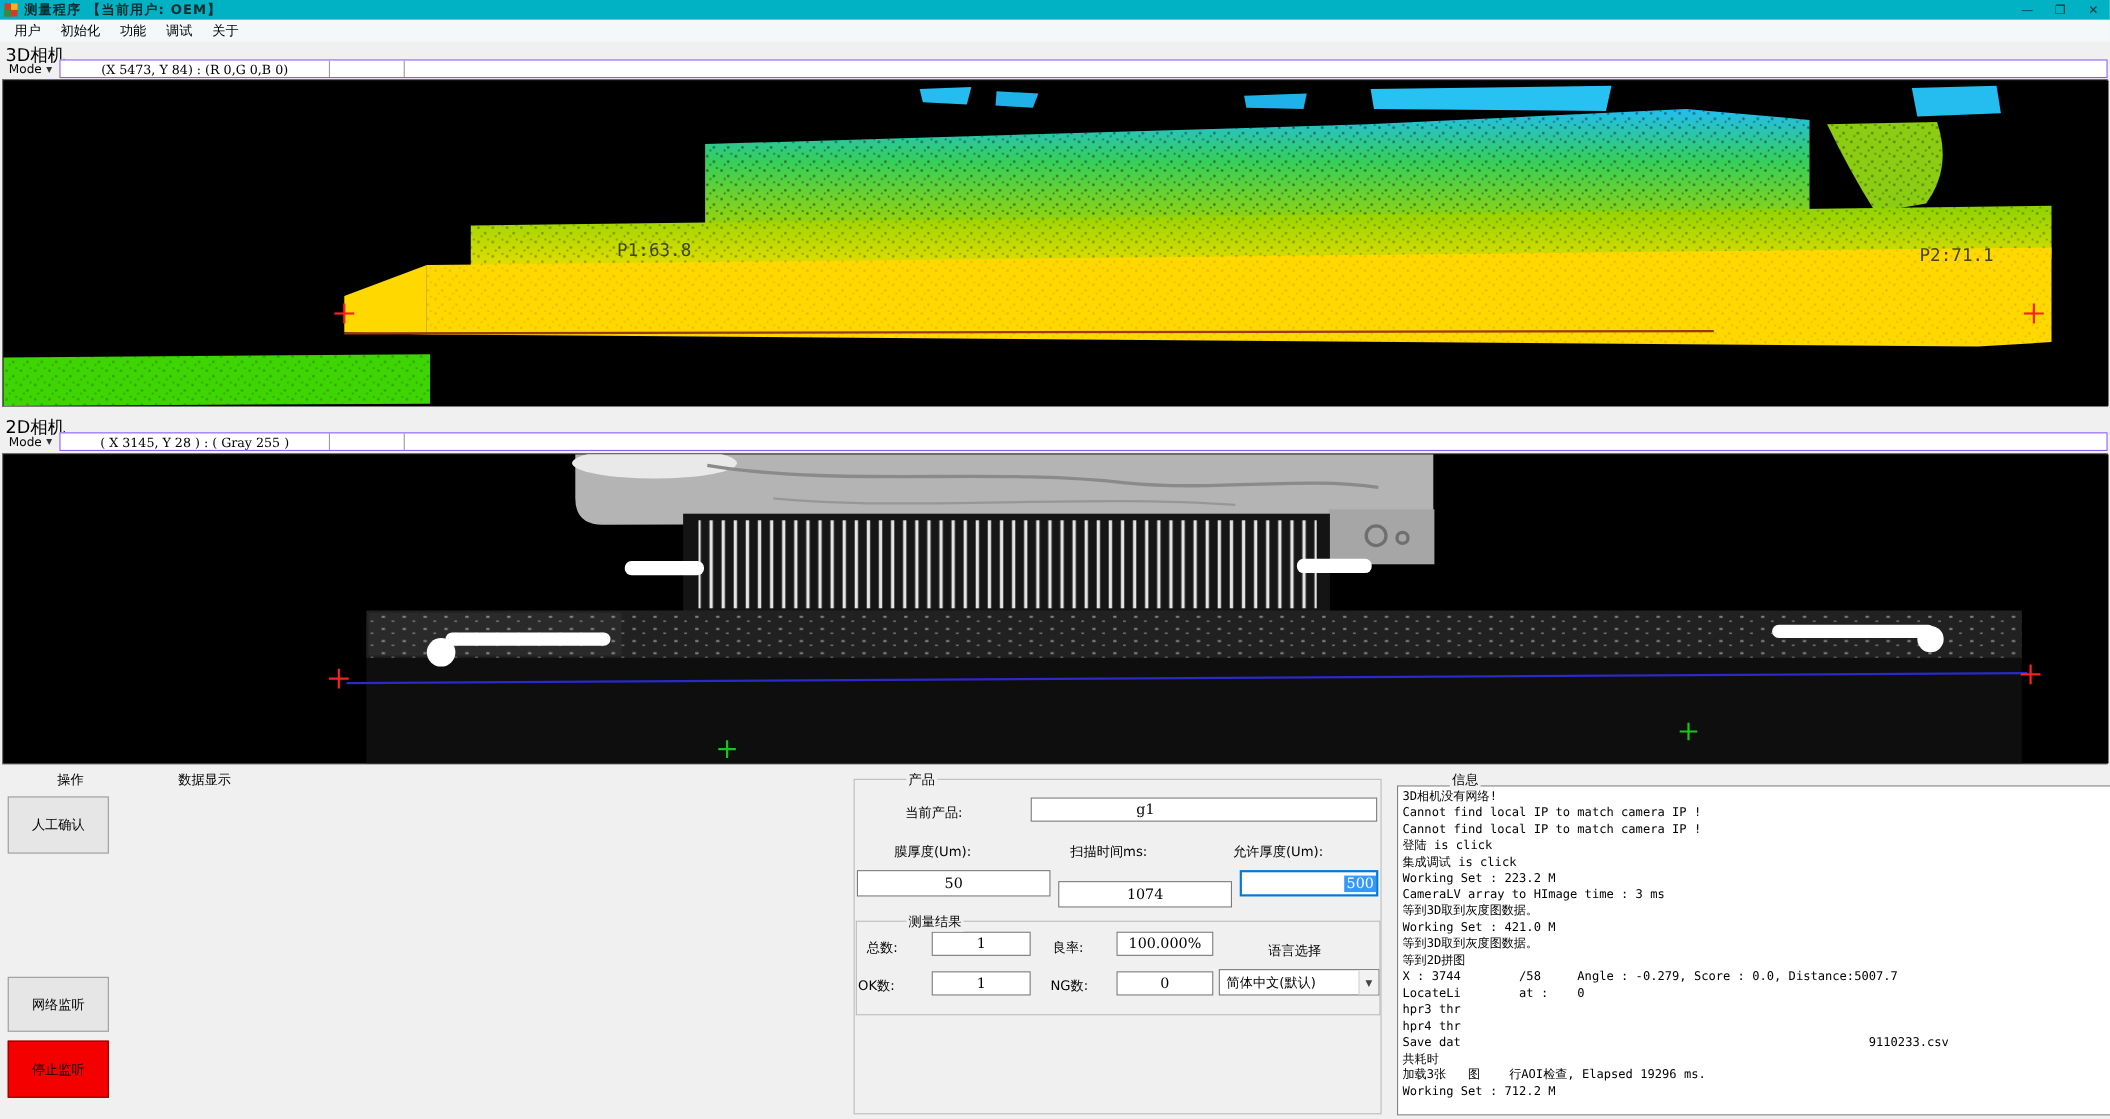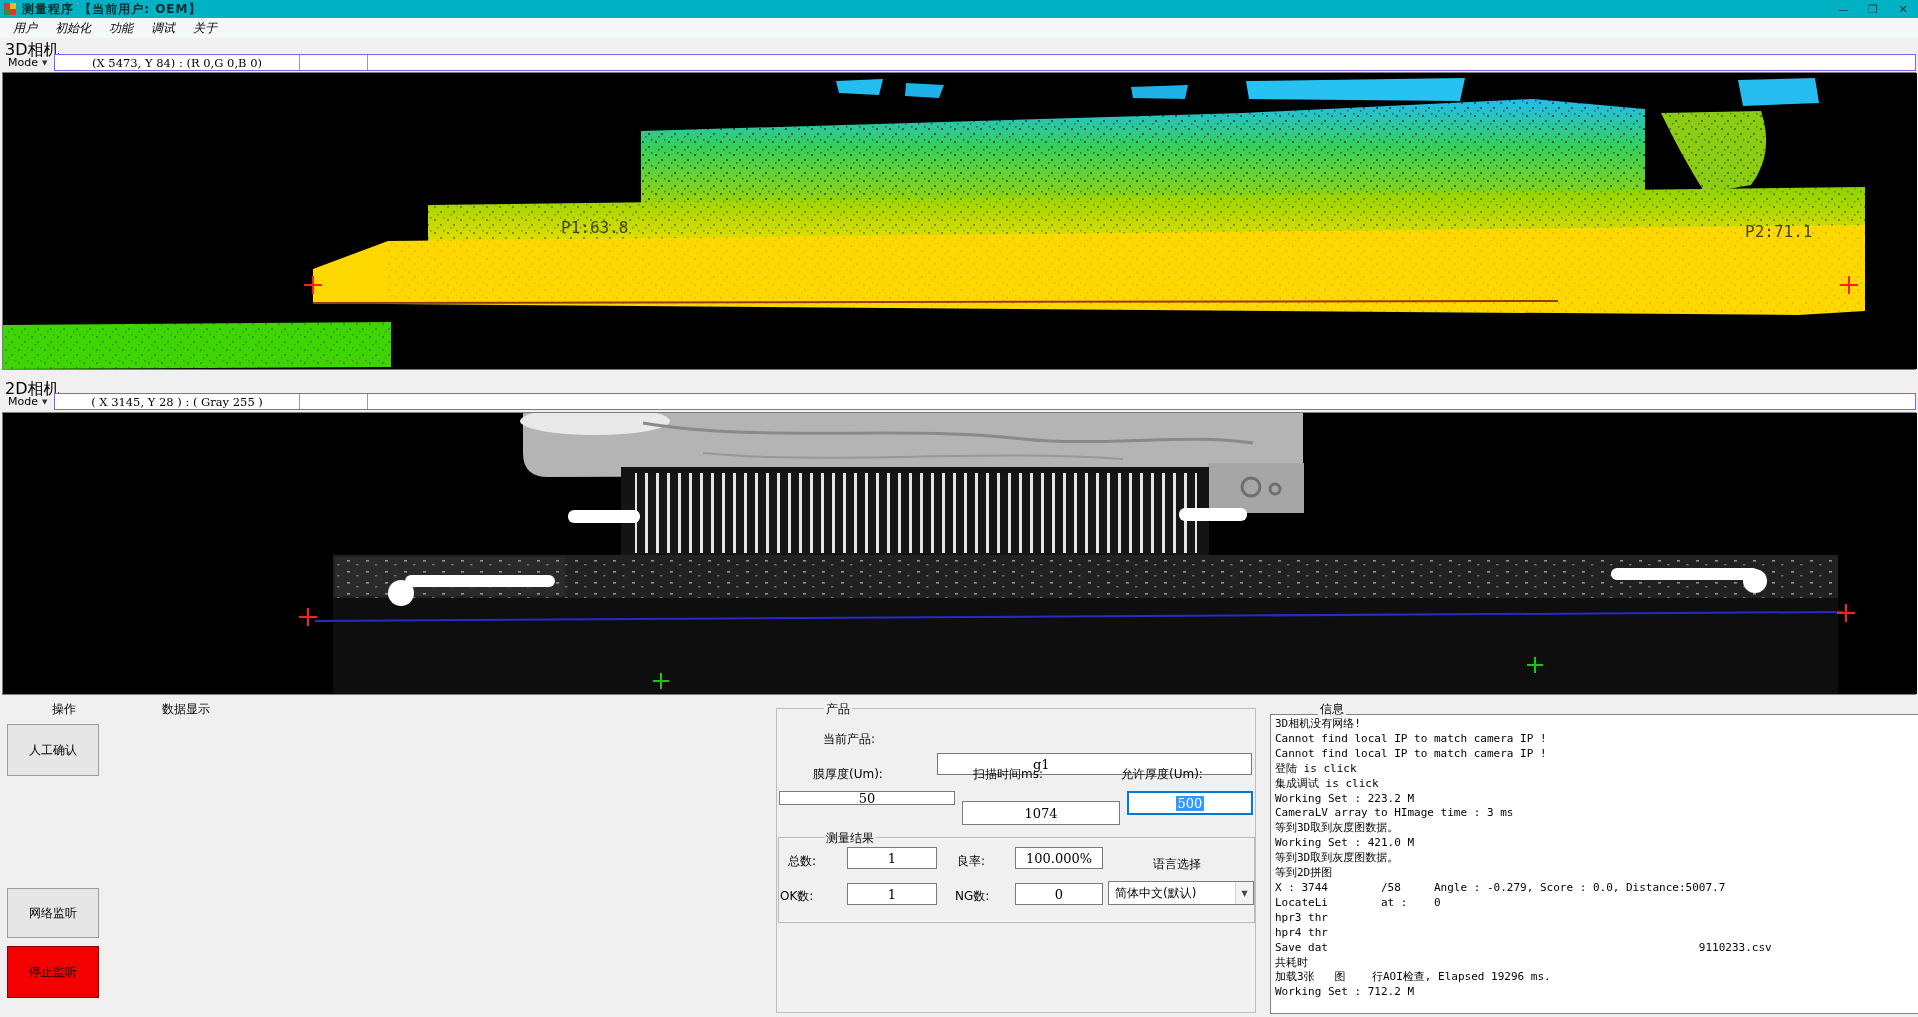--- a/index.html
+++ b/index.html
@@ -13,21 +13,21 @@
               background:#d23c28; }
   .app-icon::before { content:""; position:absolute; right:0; top:0; width:6px; height:6px; background:#f0b429; }
   .app-icon::after  { content:""; position:absolute; left:0; bottom:0; width:6px; height:6px; background:#2f8f3f; }
   .title-text { font-size:12px; color:#0b2b2e; font-weight:bold; letter-spacing:1px; }
   .win-controls { margin-left:auto; display:flex; height:100%; }
   .win-btn { width:30px; height:18px; display:flex; align-items:center; justify-content:center;
              color:#05383d; font-size:11px; cursor:default; }
 
   
   .menubar { position:absolute; left:0; top:18px; width:1918px; height:20px;
-             background:#f4f8f9; display:flex; align-items:center; padding-left:4px;font-style:italic; }
+             background:#f4f8f9; display:flex; align-items:center; padding-left:4px; }
   .menu-item { padding:2px 9px; font-size:12px; }
 
   .cam-label { position:absolute; left:5px; font-size:16px; }
 
   
   .modebar { position:absolute; left:2px; width:1914px; height:17px; display:flex; align-items:stretch; }
   .mode-btn { width:52px; display:flex; align-items:center; padding-left:6px; font-size:11px; gap:4px; }
   .mode-btn .arr { font-size:7px; color:#333; }
   .status-strip { flex:1; display:flex; border:1px solid #8b5cf6; background:#fff; }
   .status-cell { border-right:1px solid #9a9a9a; display:flex; align-items:center; justify-content:center;
@@ -53,22 +53,22 @@
              align-items:center; justify-content:center; font-size:8px; color:#555; background:#f5f5f5; }
   .vscroll .sb-arrow.up { top:0; border-bottom:1px solid #cfcfcf; }
   .vscroll .sb-arrow.down { bottom:0; border-top:1px solid #cfcfcf; }
 
   
   .groupbox { position:absolute; border:1px solid #bcbcbc; }
 
   .field { position:absolute; background:#fff; border:1px solid #7a7a7a;
            font-family:"DejaVu Serif", serif; font-size:13px;
            display:flex; align-items:center; justify-content:center; }
-  .field.left { justify-content:flex-start; padding-left:95px;margin-top:28px; }
-  .field.focused { border:2px solid #0078d7; }
+  .field.left { justify-content:flex-start; padding-left:95px; }
+  .field.focused { border:2px solid #0078d7;justify-content:flex-end; }
   .field.focused .sel { background:#3399ff; color:#fff; padding:0 2px; }
   .flabel { position:absolute; font-size:12px; }
 
   .combo { position:absolute; background:#fff; border:1px solid #7a7a7a; display:flex; align-items:center; }
   .combo .combo-text { flex:1; padding-left:6px; font-size:12px; }
   .combo .combo-arrow { width:18px; height:100%; display:flex; align-items:center; justify-content:center;
                         font-size:8px; color:#444; border-left:1px solid #d5d5d5; background:#f2f2f2; }
 
   .ok-banner { position:absolute; left:778px; top:932px; width:477px; height:80px;
                background:#90ee90; display:flex; align-items:center; justify-content:center; }
@@ -260,21 +260,21 @@
   <div class="groupbox" style="left:776px; top:13px; width:480px; height:305px;"></div>
   <div class="group-label" style="left:782px; top:6px;">产品</div>
 
   <div class="flabel" style="left:823px; top:36px;">当前产品:</div>
   <div class="field left" style="left:937px; top:30px; width:315px; height:22px;">g1</div>
 
   <div class="flabel" style="left:813px; top:71px;">膜厚度(Um):</div>
   <div class="flabel" style="left:973px; top:71px;">扫描时间ms:</div>
   <div class="flabel" style="left:1121px; top:71px;">允许厚度(Um):</div>
 
-  <div class="field" style="left:779px; top:96px; width:176px; height:14px;">50</div>
+  <div class="field" style="left:779px; top:96px; width:176px; height:24px;">50</div>
   <div class="field" style="left:962px; top:106px; width:158px; height:24px;">1074</div>
   <div class="field focused" style="left:1127px; top:96px; width:126px; height:24px;">
     <span class="sel">500</span>
   </div>
 
   <div class="groupbox" style="left:778px; top:142px; width:477px; height:86px;"></div>
   <div class="group-label" style="left:782px; top:135px;">测量结果</div>
 
   <div class="flabel" style="left:788px; top:158px;">总数:</div>
   <div class="field" style="left:847px; top:152px; width:90px; height:22px;">1</div>

